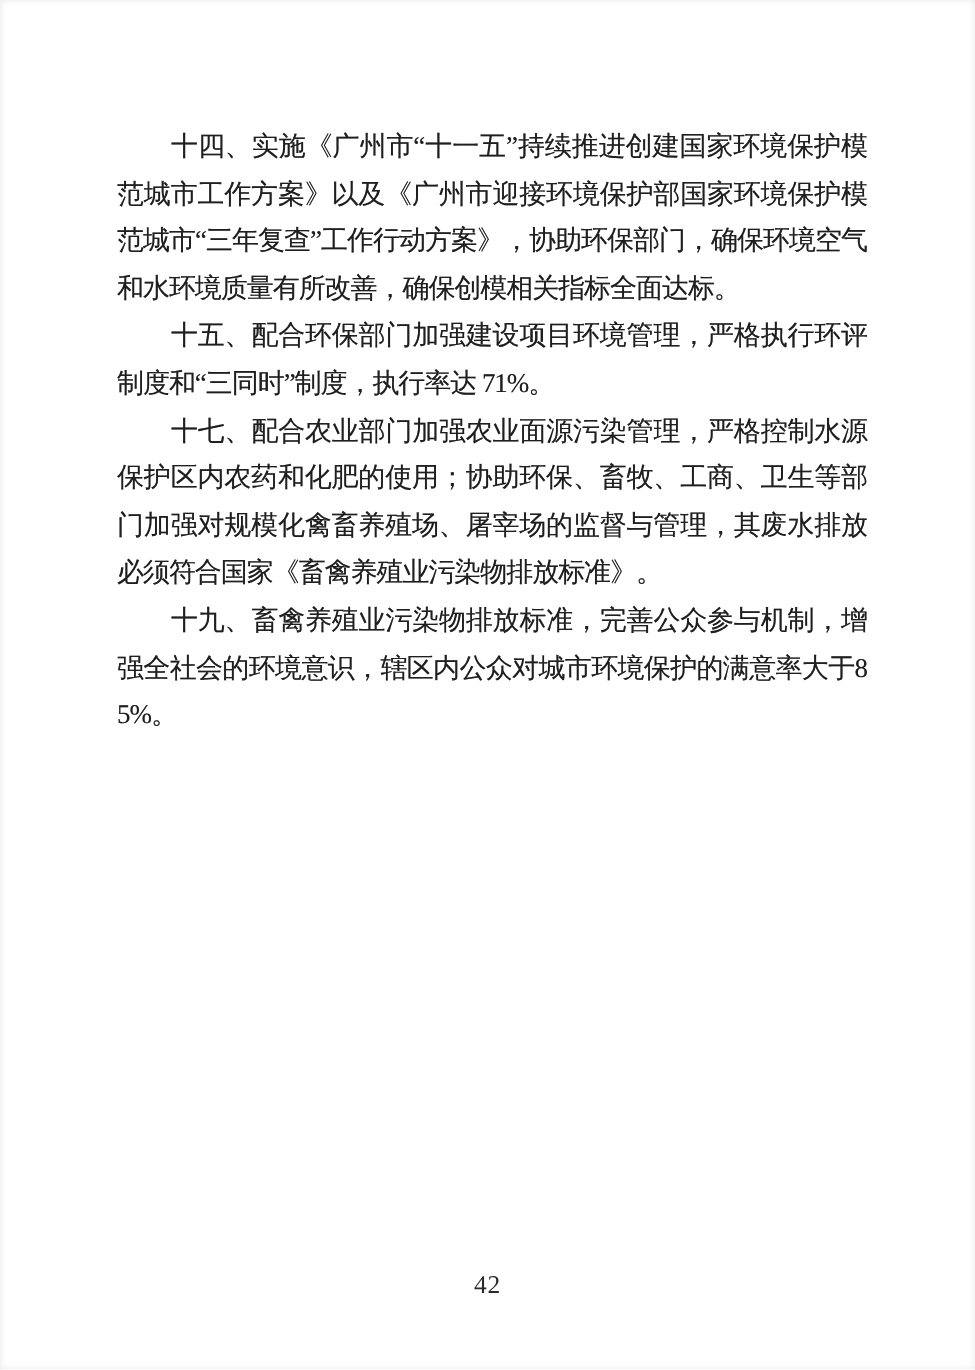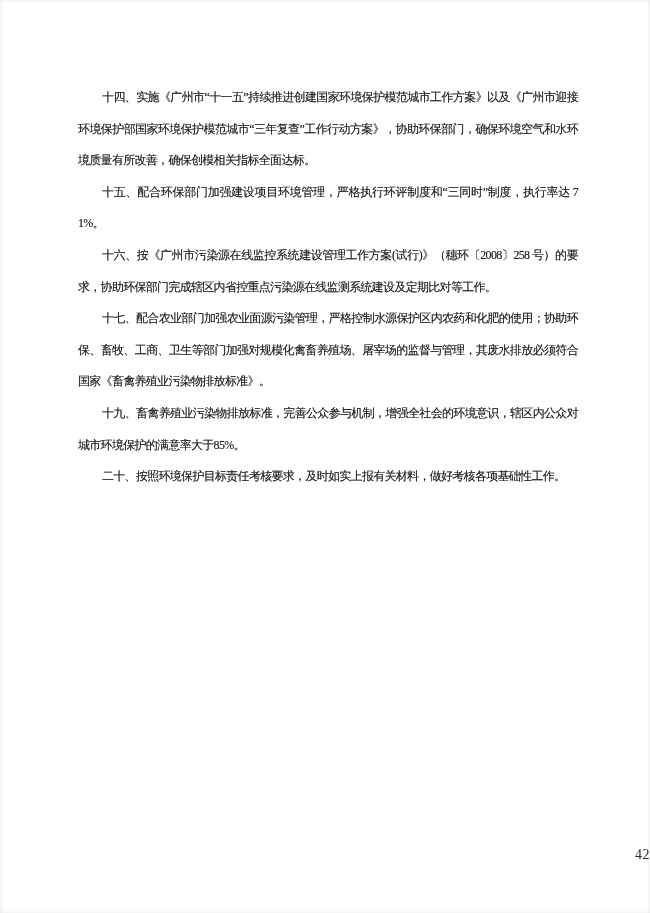--- a/index.html
+++ b/index.html
@@ -28,46 +28,44 @@
     .content {
       position: absolute;
       top: 82px;
       left: 78px;
       width: 500px;
       color: #1f1f1f;
     }
     p.para {
       margin: 0;
       padding: 0;
-      font-size: 12px;
+      font-size: 18px;
       line-height: 31.6px;
       letter-spacing: -0.7px;
       text-align: justify;
       text-indent: 2em;
       word-break: break-all;
       
       text-shadow: 0 0 0.4px rgba(40,40,40,0.55);
     }
     .page-number {
       position: absolute;
       top: 847px;
       left: 0;
       width: 650px;
-      text-align: right;
-      font-size: 14px;
+      text-align: center;
+      font-size: 17px;
       letter-spacing: 0.5px;
       color: #2a2a2a;
     }
   </style>
 </head>
 <body>
 
 <div class="page">
   <div class="content">
     <p class="para">十四、实施《广州市“十一五”持续推进创建国家环境保护模范城市工作方案》以及《广州市迎接环境保护部国家环境保护模范城市“三年复查”工作行动方案》，协助环保部门，确保环境空气和水环境质量有所改善，确保创模相关指标全面达标。</p>
     <p class="para">十五、配合环保部门加强建设项目环境管理，严格执行环评制度和“三同时”制度，执行率达 71%。</p>
-    <p class="para">十六、按《广州市污染源在线监控系统建设管理工作方案(试行)》（穗环〔2008〕258 号）的要求，协助环保部门完成辖区内省控重点污染源在线监测系统建设及定期比对等工作。</p>
     <p class="para">十七、配合农业部门加强农业面源污染管理，严格控制水源保护区内农药和化肥的使用；协助环保、畜牧、工商、卫生等部门加强对规模化禽畜养殖场、屠宰场的监督与管理，其废水排放必须符合国家《畜禽养殖业污染物排放标准》。</p>
     <p class="para">十九、畜禽养殖业污染物排放标准，完善公众参与机制，增强全社会的环境意识，辖区内公众对城市环境保护的满意率大于85%。</p>
-    <p class="para">二十、按照环境保护目标责任考核要求，及时如实上报有关材料，做好考核各项基础性工作。</p>
   </div>
   <div class="page-number">42</div>
 </div>
 
 </body></html>

